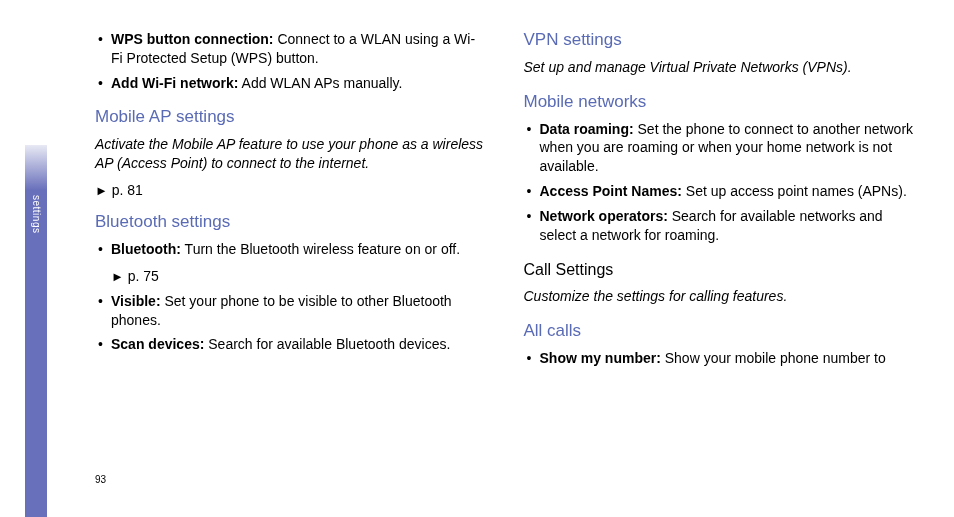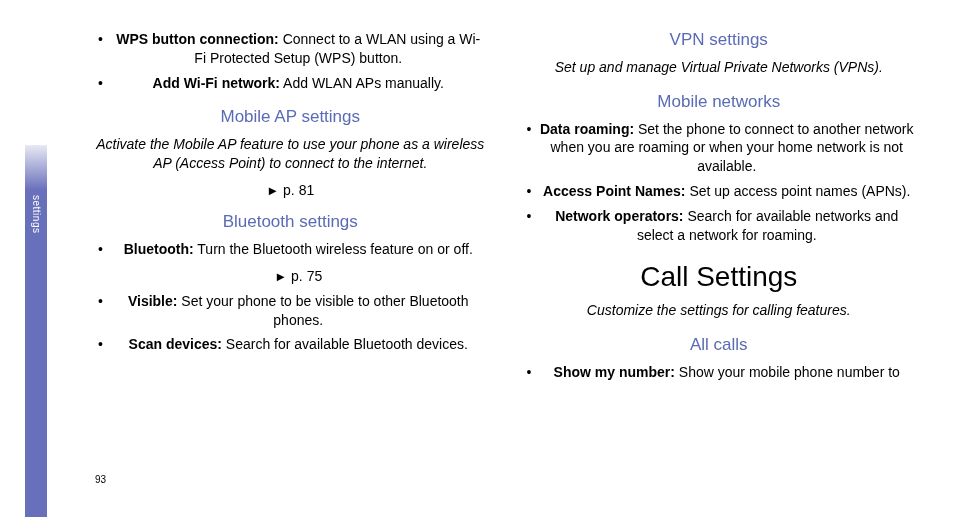--- a/index.html
+++ b/index.html
@@ -55,21 +55,20 @@
       left: 95px;
       top: 30px;
       right: 40px;
       bottom: 40px;
       display: flex;
       gap: 38px;
     }
     .column {
       flex: 1;
       min-width: 0;
-      text-align: center;
     }
     .bullet-list {
       list-style: none;
       margin: 0;
       padding: 0;
     }
     .bullet-item {
       position: relative;
       padding-left: 16px;
       margin-bottom: 6px;
@@ -87,21 +86,21 @@
     }
     .heading-blue {
       color: #5a6bb5;
       font-size: 17px;
       font-weight: normal;
       margin-top: 14px;
       margin-bottom: 8px;
     }
     .heading-black {
       color: #000;
-      font-size: 28px;
+      font-size: 16px;
       font-weight: normal;
       margin-top: 16px;
       margin-bottom: 8px;
     }
     .para {
       line-height: 1.4;
       margin-bottom: 4px;
       font-style: italic;
     }
     .refline {

